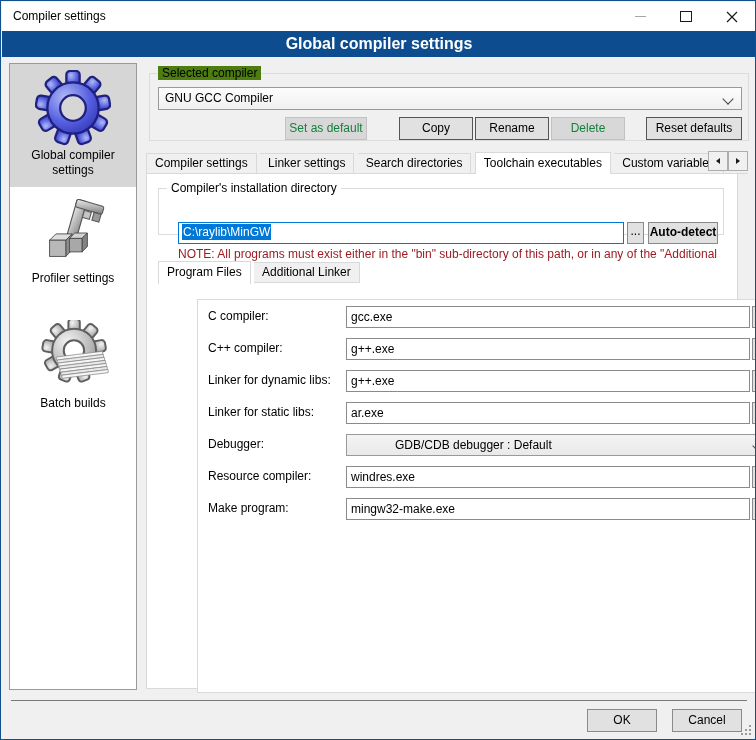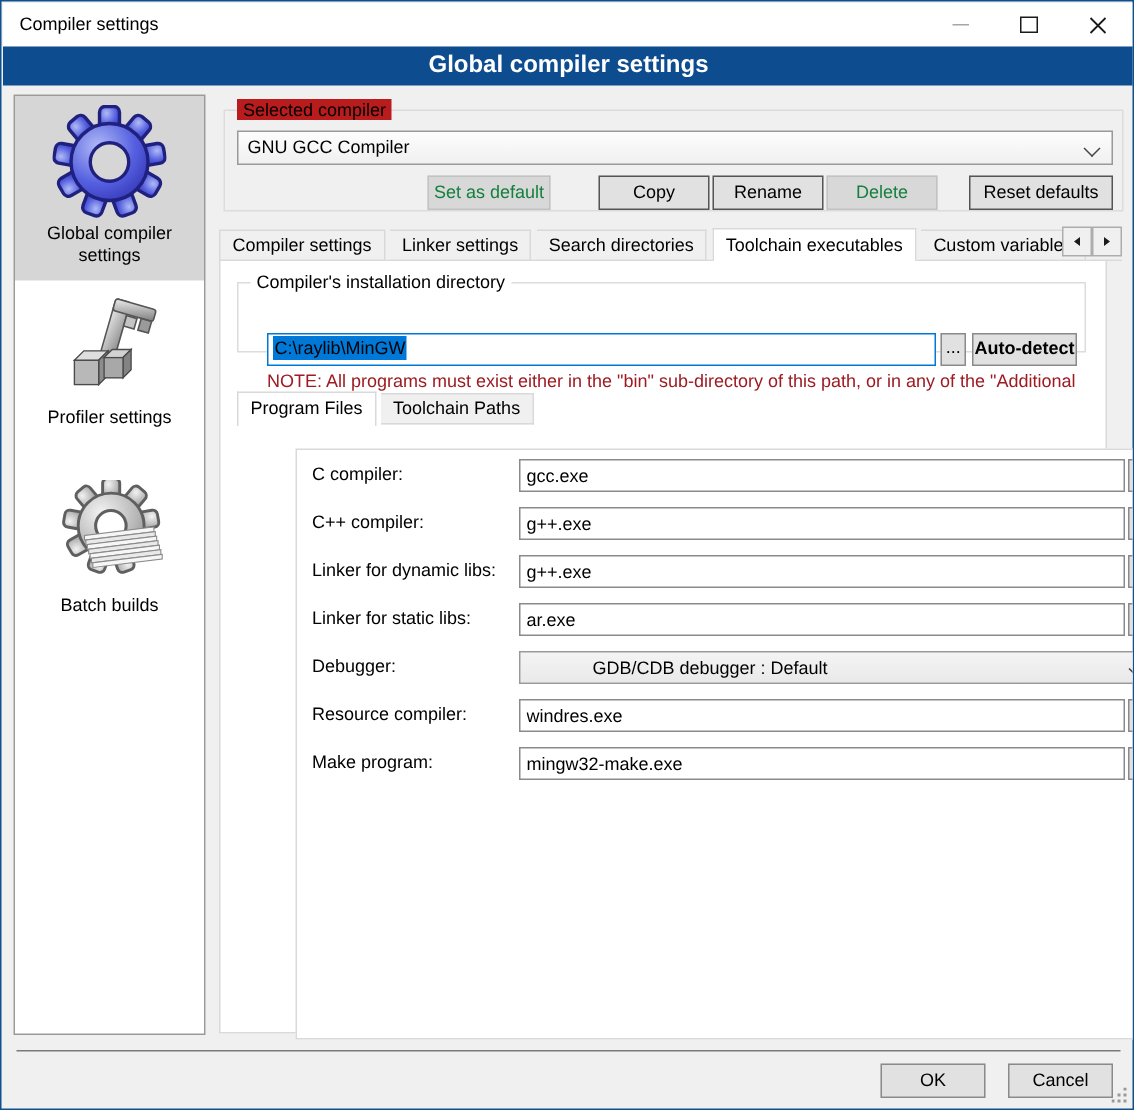--- a/index.html
+++ b/index.html
@@ -47,21 +47,21 @@
               border-bottom:none;position:relative;z-index:4;}
   .tab-arrows{position:absolute;left:707px;top:150px;z-index:5;display:flex;}
   .arrow-btn{width:20px;height:20px;box-sizing:border-box;background:#f0f0f0;border:1px solid #adadad;
              display:flex;align-items:center;justify-content:center;margin-left:0px;}
   
   .tabpage{position:absolute;left:145px;top:172px;width:592px;height:516px;background:#fff;
            border:1px solid #d9d9d9;box-sizing:border-box;z-index:2;}
   
   .dir-textbox{position:absolute;left:19px;top:33px;width:446px;height:22px;box-sizing:border-box;
                border:1px solid #0078d7;background:#fff;padding:2px 3px;overflow:hidden;white-space:nowrap;}
-  .dir-textbox .sel{background:#0078d7;color:#000000;padding:1px 1px;}
+  .dir-textbox .sel{background:#0078d7;color:#ffffff;padding:1px 1px;}
   .note{position:absolute;left:19px;top:58px;width:560px;color:#9e1b22;font-size:12px;
         white-space:nowrap;overflow:hidden;}
   
   .subtabstrip{position:absolute;left:11px;top:86px;height:23px;white-space:nowrap;z-index:3;}
   .subpage{position:absolute;left:11px;top:125px;width:577px;height:394px;background:#fff;
            border:1px solid #d9d9d9;box-sizing:border-box;z-index:2;margin-left:39px;}
   
   .frow{position:absolute;left:0;width:100%;height:24px;}
   .flabel{position:absolute;left:10px;top:3px;font-size:12px;}
   .ftext{position:absolute;left:148px;top:0;width:404px;height:22px;box-sizing:border-box;
@@ -186,21 +186,21 @@
           <rect x="4" y="13.6" width="50" height="3.4" fill="#f6f6f6"></rect>
           <rect x="5" y="17" width="50" height="3.4" fill="#e9e9e9"></rect>
           <rect x="6" y="20.4" width="50" height="3.4" fill="#f6f6f6"></rect>
         </g>
       </svg>
       <span class="side-label">Batch builds</span>
     </div>
   </div>
 
   <div class="groupbox" style="left:148px;top:72px;width:600px;height:68px;">
-    <span class="group-label" style="background:#b91c1c;">Selected compiler</span>
+    <span class="group-label" style="background:#4d7c0f;">Selected compiler</span>
     <div class="combo" style="left:8px;top:13px;width:584px;">
       <span>GNU GCC Compiler</span>
       <span class="chev"></span>
     </div>
     <div class="btn disabled" style="left:135px;top:43px;width:82px;">Set as default</div>
     <div class="btn dark" style="left:249px;top:43px;width:74px;">Copy</div>
     <div class="btn dark" style="left:325px;top:43px;width:74px;">Rename</div>
     <div class="btn disabled" style="left:401px;top:43px;width:74px;">Delete</div>
     <div class="btn dark" style="left:496px;top:43px;width:96px;">Reset defaults</div>
   </div>
@@ -233,21 +233,21 @@
       <div class="dir-textbox">
         <span class="sel">C:\raylib\MinGW</span>
       </div>
       <div class="btn" style="left:468px;top:33px;width:17px;height:22px;line-height:16px;">...</div>
       <div class="btn" style="left:489px;top:33px;width:70px;height:22px;line-height:19px;font-weight:bold;">Auto-detect</div>
       <div class="note">NOTE: All programs must exist either in the "bin" sub-directory of this path, or in any of the "Additional</div>
     </div>
 
     <div class="subtabstrip">
       <div class="tab active">Program Files</div>
-      <div class="tab">Toolchain Paths</div>
+      <div class="tab">Additional Linker</div>
     </div>
 
     <div class="subpage">
 
       <div class="frow" style="top:6px;">
         <span class="flabel">C compiler:</span>
         <input class="ftext" value="gcc.exe" style="">
         <div class="btn fbrowse">...</div>
       </div>
 

